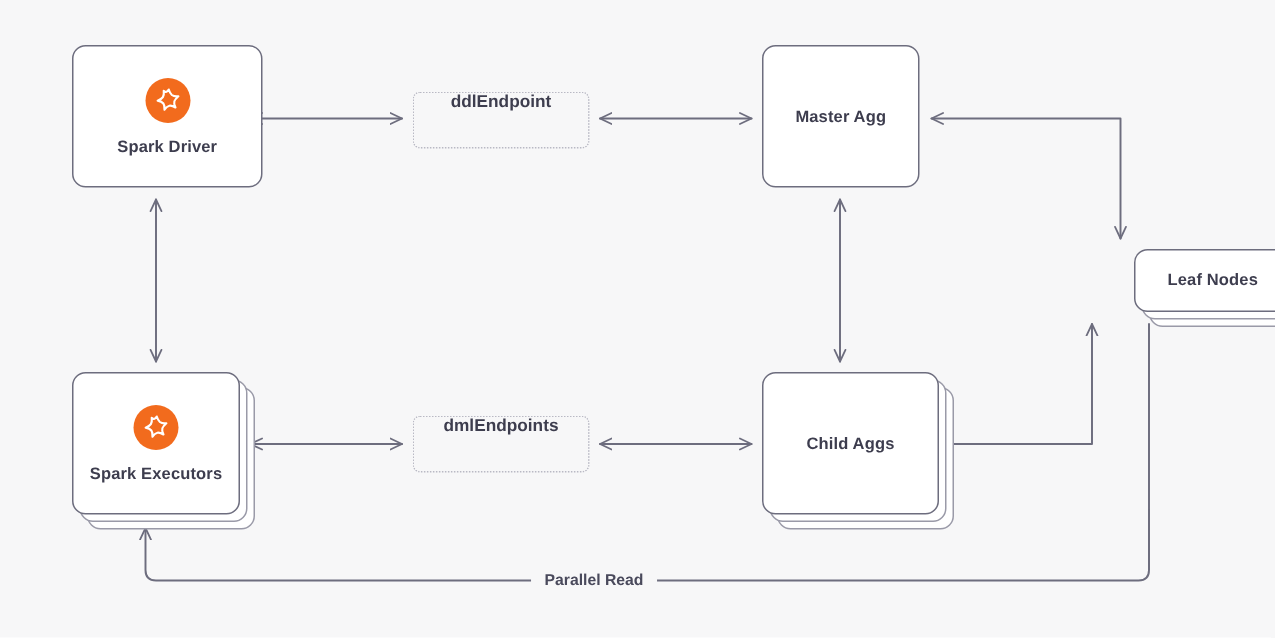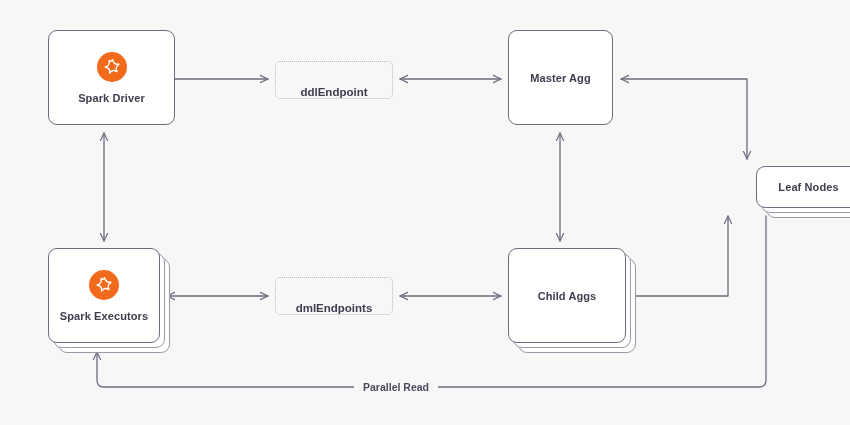--- a/index.html
+++ b/index.html
@@ -76,21 +76,21 @@
   .spark-icon svg { display: block; }
 
   
   .endpoint {
     position: absolute;
     box-sizing: border-box;
     border: 1.3px dotted #b9b9c4;
     border-radius: 5px;
     background: #f7f7f8;
     display: flex;
-    align-items: flex-end;
+    align-items: flex-start;
     justify-content: center;
   }
   .endpoint-label {
     font-size: 11.5px;
     font-weight: 600;
     color: #3d3d4e;
     white-space: nowrap;
   }
 
   

